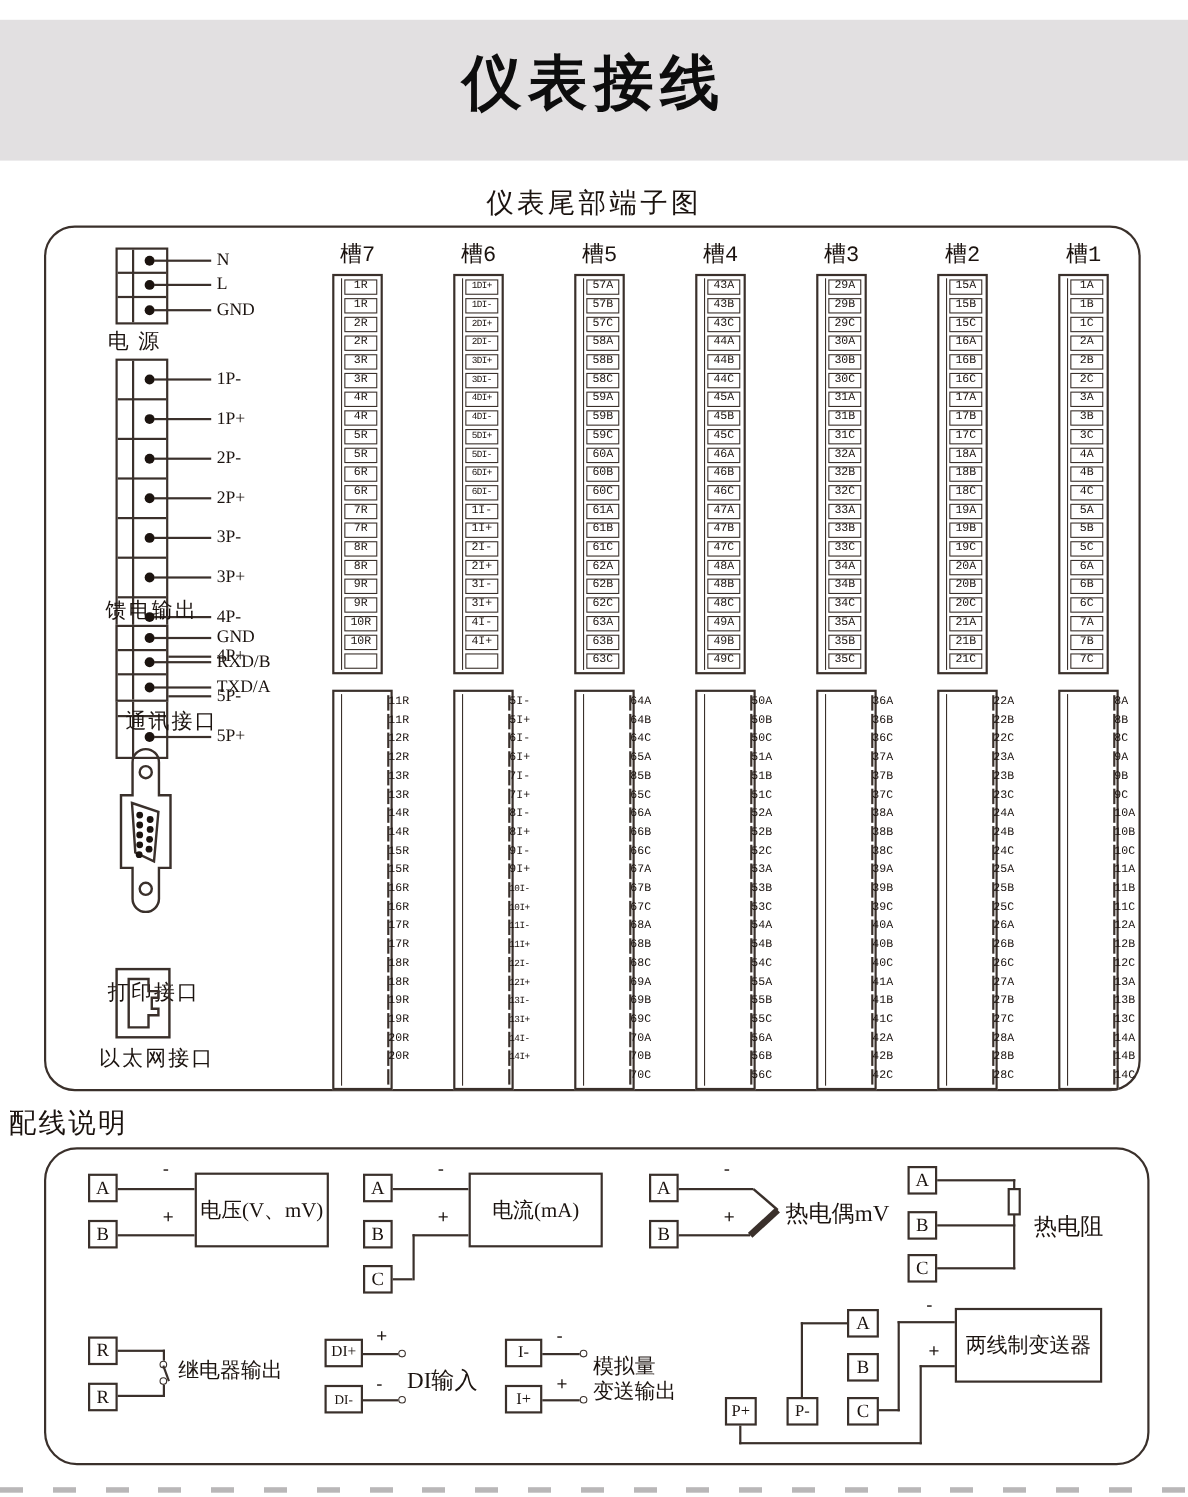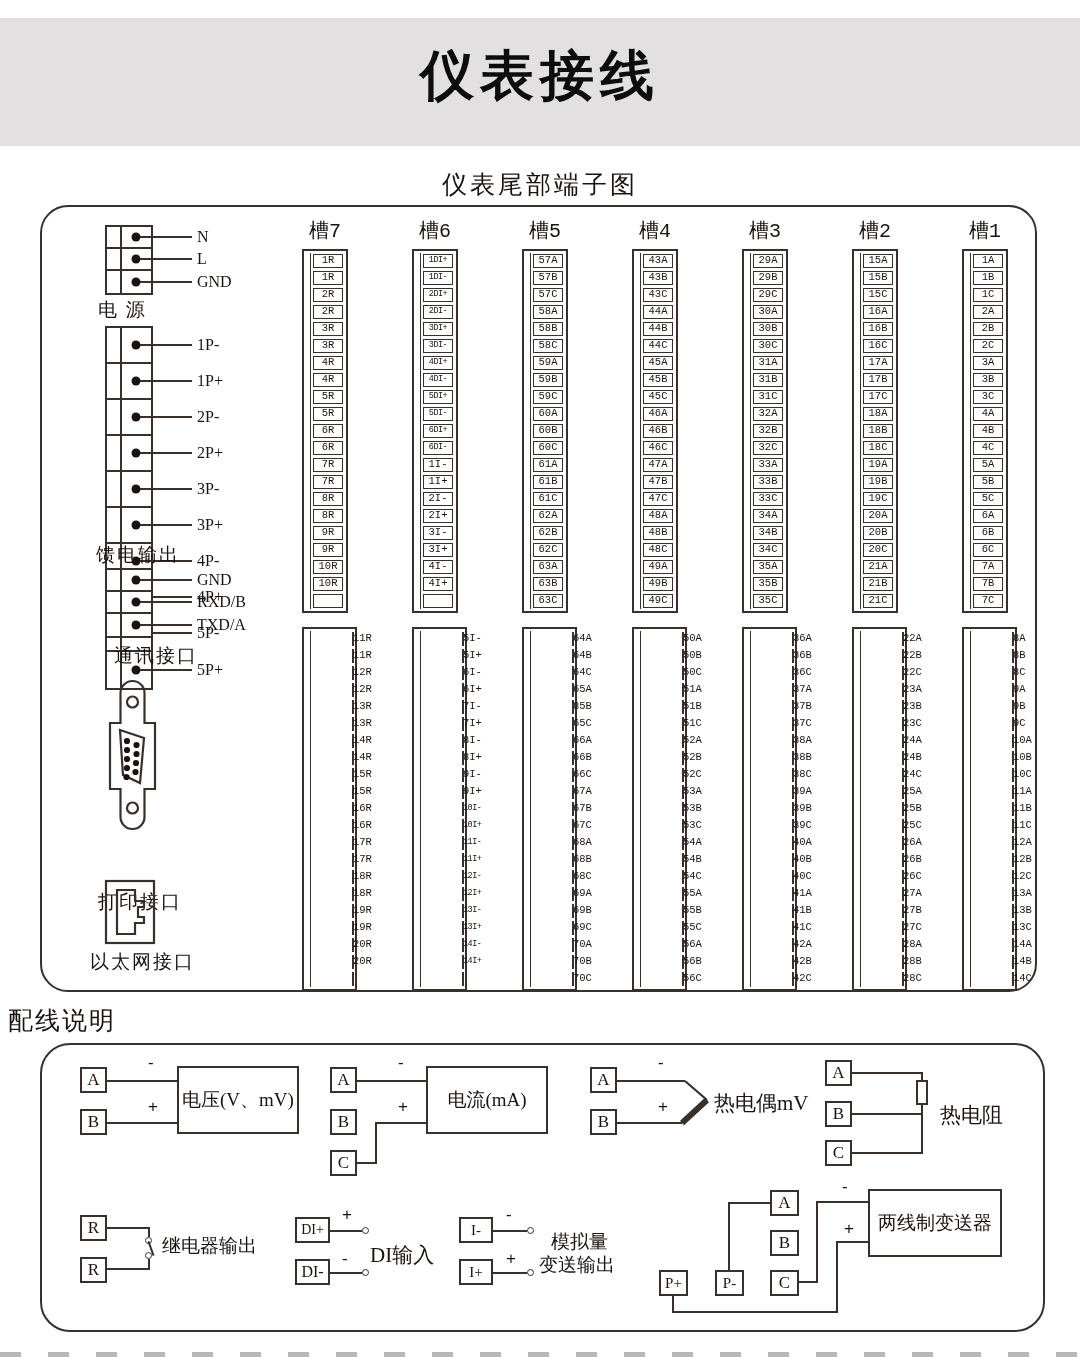--- a/index.html
+++ b/index.html
@@ -603,38 +603,38 @@
   <div class="hw" style="left:65px;top:182px;width:43px;"></div>
   <div class="vw" style="left:106px;top:182px;height:10px;"></div>
   <div class="node" style="left:103px;top:192px;"></div>
   <div class="blade" style="left:108px;top:196px;height:15px;"></div>
   <div class="node" style="left:103px;top:207px;"></div>
   <div class="vw" style="left:106px;top:214px;height:10px;"></div>
   <div class="hw" style="left:65px;top:223px;width:43px;"></div>
   <div class="wlbl" style="left:120px;top:188px;">继电器输出</div>
 
   <div class="wbx" style="left:253px;top:172px;width:35px;height:26px;font-size:14px;">DI+</div>
-  <div class="wbx" style="left:253px;top:214px;width:35px;height:26px;font-size:16px;">DI-</div>
+  <div class="wbx" style="left:253px;top:214px;width:35px;height:26px;font-size:12px;">DI-</div>
   <div class="hw" style="left:288px;top:185px;width:32px;"></div>
   <div class="node" style="left:320px;top:182px;"></div>
   <div class="hw" style="left:288px;top:227px;width:32px;"></div>
   <div class="node" style="left:320px;top:224px;"></div>
   <div class="sign" style="left:300px;top:160px;">+</div>
   <div class="sign" style="left:300px;top:204px;">-</div>
   <div class="wlbl" style="left:328px;top:196px;font-size:21px;">DI输入</div>
 
   <div class="wbx" style="left:417px;top:172px;width:34px;height:26px;font-size:15px;">I-</div>
   <div class="wbx" style="left:417px;top:214px;width:34px;height:26px;font-size:15px;">I+</div>
   <div class="hw" style="left:451px;top:185px;width:34px;"></div>
   <div class="node" style="left:485px;top:182px;"></div>
   <div class="hw" style="left:451px;top:227px;width:34px;"></div>
   <div class="node" style="left:485px;top:224px;"></div>
   <div class="sign" style="left:464px;top:160px;">-</div>
   <div class="sign" style="left:464px;top:204px;">+</div>
-  <div class="wlbl" style="left:509px;top:184px;">模拟量</div>
+  <div class="wlbl" style="left:497px;top:184px;">模拟量</div>
   <div class="wlbl" style="left:497px;top:207px;">变送输出</div>
 
   <div class="wbx" style="left:728px;top:145px;width:29px;height:26px;">A</div>
   <div class="wbx" style="left:728px;top:185px;width:29px;height:26px;">B</div>
   <div class="wbx" style="left:728px;top:225px;width:29px;height:26px;">C</div>
   <div class="wbx" style="left:617px;top:225px;width:29px;height:26px;font-size:15px;">P+</div>
   <div class="wbx" style="left:673px;top:225px;width:29px;height:26px;font-size:15px;">P-</div>
   <div class="device" style="left:826px;top:144px;width:134px;height:68px;">两线制变送器</div>
   <div class="vw" style="left:686px;top:157px;height:68px;"></div>
   <div class="hw" style="left:686px;top:157px;width:42px;"></div>

